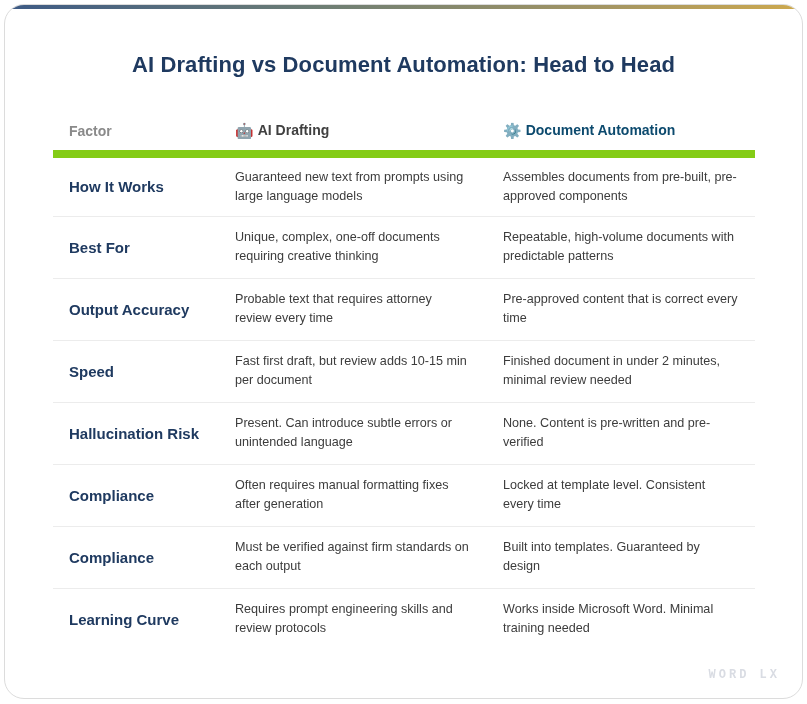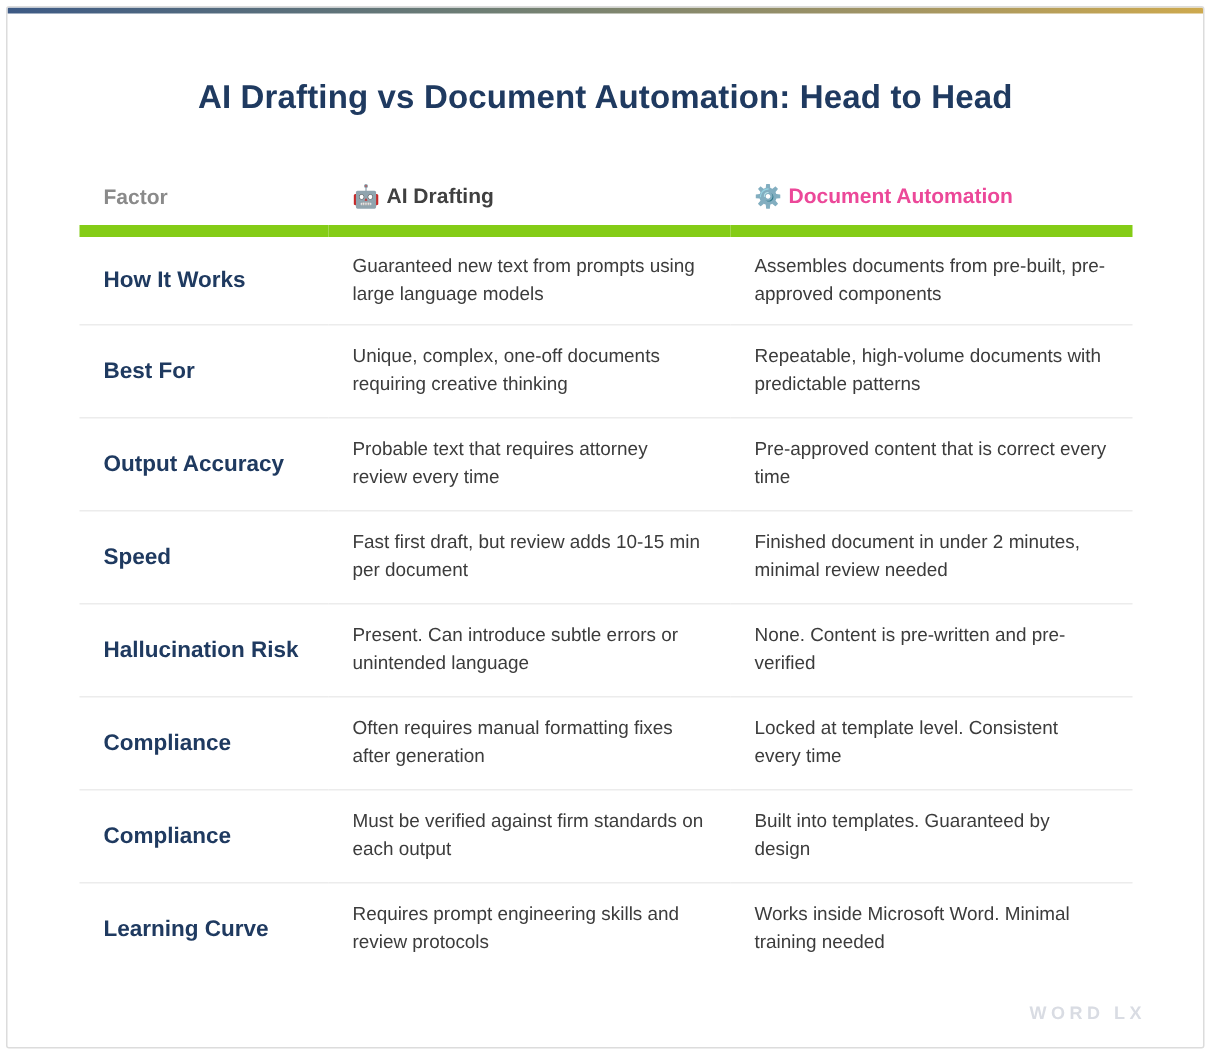--- a/index.html
+++ b/index.html
@@ -8,21 +8,21 @@
       background: #ffffff;
       font-family: "Liberation Sans", sans-serif;
       overflow: hidden;
     }
     .card {
       position: absolute;
       left: 4px; top: 4px;
       width: 799px; height: 695px;
       background: #ffffff;
       border: 1px solid #dcdcdc;
-      border-radius: 2px;
+      border-radius: 20px;
       overflow: hidden;
     }
     .accent-bar {
       position: absolute; left: 0; top: 0; right: 0;
       height: 4px;
       background: linear-gradient(90deg, #3d5a85 0%, #6e7e74 40%, #a39563 75%, #cda94e 100%);
     }
     .title {
       position: absolute;
       left: 0; right: 0; top: 47px;
@@ -42,44 +42,45 @@
       text-align: left;
       font-size: 14px;
       font-weight: bold;
       padding: 0 0 0 16px;
       height: 43px;
       vertical-align: middle;
       border-bottom: 8px solid #84cc16;
     }
     th.col-factor { color: #8a8a8a; width: 166px; padding-top: 0; }
     th.col-ai { color: #404040; width: 268px; }
-    th.col-doc { color: #ec4899; }
+    th.col-doc { color: #0c4a6e; }
     th .hicon { display: inline-block; margin-right: 4px; font-size: 15px; vertical-align: -1px; }
     tbody td {
       height: 62px;
       vertical-align: middle;
       padding: 0 16px;
       font-size: 12.6px;
       line-height: 19px;
       color: #3c3c3c;
       border-bottom: 1px solid #ececec;
     }
     tbody tr:last-child td { border-bottom: none; }
     td.factor {
       font-weight: bold;
       color: #1f3a60;
       font-size: 15px;
     }
     .brand {
       position: absolute;
-      right: 38px; bottom: 16px;
+      right: 22px; bottom: 16px;
       font-size: 12px;
       font-weight: bold;
       letter-spacing: 3px;
       color: #d9dce3;
+      font-family: Liberation Mono, monospace;
     }
   </style>
 </head>
 <body>
 
 <div class="card">
   <div class="accent-bar"></div>
 
   <h1 class="title">AI Drafting vs Document Automation: Head to Head</h1>
 

